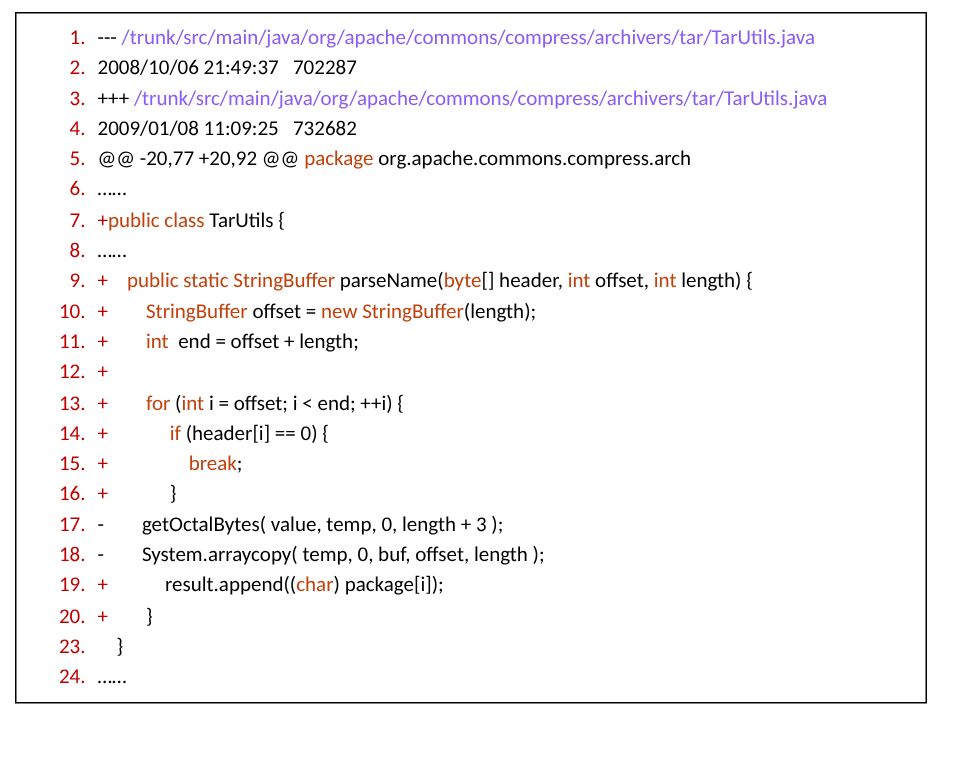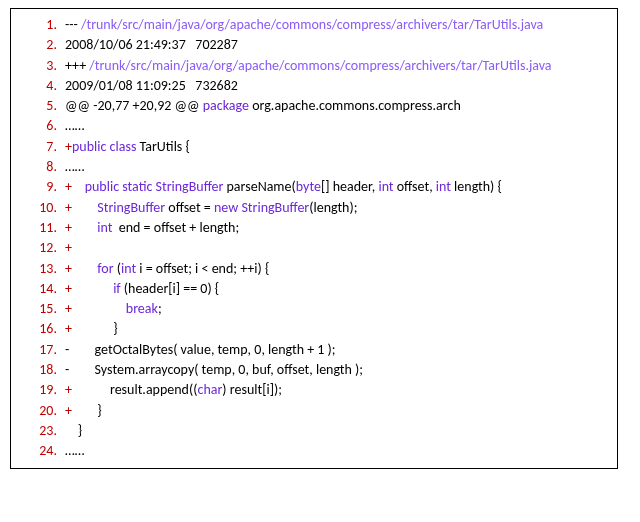--- a/index.html
+++ b/index.html
@@ -28,21 +28,21 @@
     text-align: right;
     color: #c00000;
     padding-right: 8px;
     flex-shrink: 0;
   }
   .content {
     flex: 1;
     white-space: pre;
   }
   .tok-path { color: #8b5cf6; }
-  .tok-kw { color: #6d28d9; text-align: center; }
+  .tok-kw { color: #c2410c; text-align: center; }
   .tok-red { color: #c00000; }
   .tok-plain { color: #000; }
 </style>
 </head>
 <body>
 
 <div class="box" id="listing">
     <div class="line"><span class="ln">1.</span><span class="content"><span class="tok-plain">--- </span><span class="tok-path">/trunk/src/main/java/org/apache/commons/compress/archivers/tar/TarUtils.java</span></span></div>
     <div class="line"><span class="ln">2.</span><span class="content"><span class="tok-plain">2008/10/06 21:49:37   702287</span></span></div>
     <div class="line"><span class="ln">3.</span><span class="content"><span class="tok-plain">+++ </span><span class="tok-path">/trunk/src/main/java/org/apache/commons/compress/archivers/tar/TarUtils.java</span></span></div>
@@ -52,19 +52,19 @@
     <div class="line"><span class="ln">7.</span><span class="content"><span class="tok-red">+</span><span class="tok-kw">public class </span><span class="tok-plain">TarUtils {</span></span></div>
     <div class="line"><span class="ln">8.</span><span class="content"><span class="tok-plain">……</span></span></div>
     <div class="line"><span class="ln">9.</span><span class="content"><span class="tok-red">+    </span><span class="tok-kw">public static StringBuffer </span><span class="tok-plain">parseName(</span><span class="tok-kw">byte</span><span class="tok-plain">[] header, </span><span class="tok-kw">int</span><span class="tok-plain"> offset, </span><span class="tok-kw">int</span><span class="tok-plain"> length) {</span></span></div>
     <div class="line"><span class="ln">10.</span><span class="content"><span class="tok-red">+        </span><span class="tok-kw">StringBuffer </span><span class="tok-plain">offset = </span><span class="tok-kw">new StringBuffer</span><span class="tok-plain">(length);</span></span></div>
     <div class="line"><span class="ln">11.</span><span class="content"><span class="tok-red">+        </span><span class="tok-kw">int</span><span class="tok-plain">  end = offset + length;</span></span></div>
     <div class="line"><span class="ln">12.</span><span class="content"><span class="tok-red">+</span></span></div>
     <div class="line"><span class="ln">13.</span><span class="content"><span class="tok-red">+        </span><span class="tok-kw">for </span><span class="tok-plain">(</span><span class="tok-kw">int </span><span class="tok-plain">i = offset; i &lt; end; ++i) {</span></span></div>
     <div class="line"><span class="ln">14.</span><span class="content"><span class="tok-red">+             </span><span class="tok-kw">if </span><span class="tok-plain">(header[i] == 0) {</span></span></div>
     <div class="line"><span class="ln">15.</span><span class="content"><span class="tok-red">+                 </span><span class="tok-kw">break</span><span class="tok-plain">;</span></span></div>
     <div class="line"><span class="ln">16.</span><span class="content"><span class="tok-red">+             </span><span class="tok-plain">}</span></span></div>
-    <div class="line"><span class="ln">17.</span><span class="content"><span class="tok-plain">-        getOctalBytes( value, temp, 0, length + 1 );</span></span></div>
+    <div class="line"><span class="ln">17.</span><span class="content"><span class="tok-plain">-        getOctalBytes( value, temp, 0, length + 3 );</span></span></div>
     <div class="line"><span class="ln">18.</span><span class="content"><span class="tok-plain">-        System.arraycopy( temp, 0, buf, offset, length );</span></span></div>
-    <div class="line"><span class="ln">19.</span><span class="content"><span class="tok-red">+            </span><span class="tok-plain">result.append((</span><span class="tok-kw">char</span><span class="tok-plain">) result[i]);</span></span></div>
+    <div class="line"><span class="ln">19.</span><span class="content"><span class="tok-red">+            </span><span class="tok-plain">result.append((</span><span class="tok-kw">char</span><span class="tok-plain">) package[i]);</span></span></div>
     <div class="line"><span class="ln">20.</span><span class="content"><span class="tok-red">+        </span><span class="tok-plain">}</span></span></div>
     <div class="line"><span class="ln">23.</span><span class="content"><span class="tok-plain">    }</span></span></div>
     <div class="line"><span class="ln">24.</span><span class="content"><span class="tok-plain">……</span></span></div>
   </div>
 
 </body></html>

